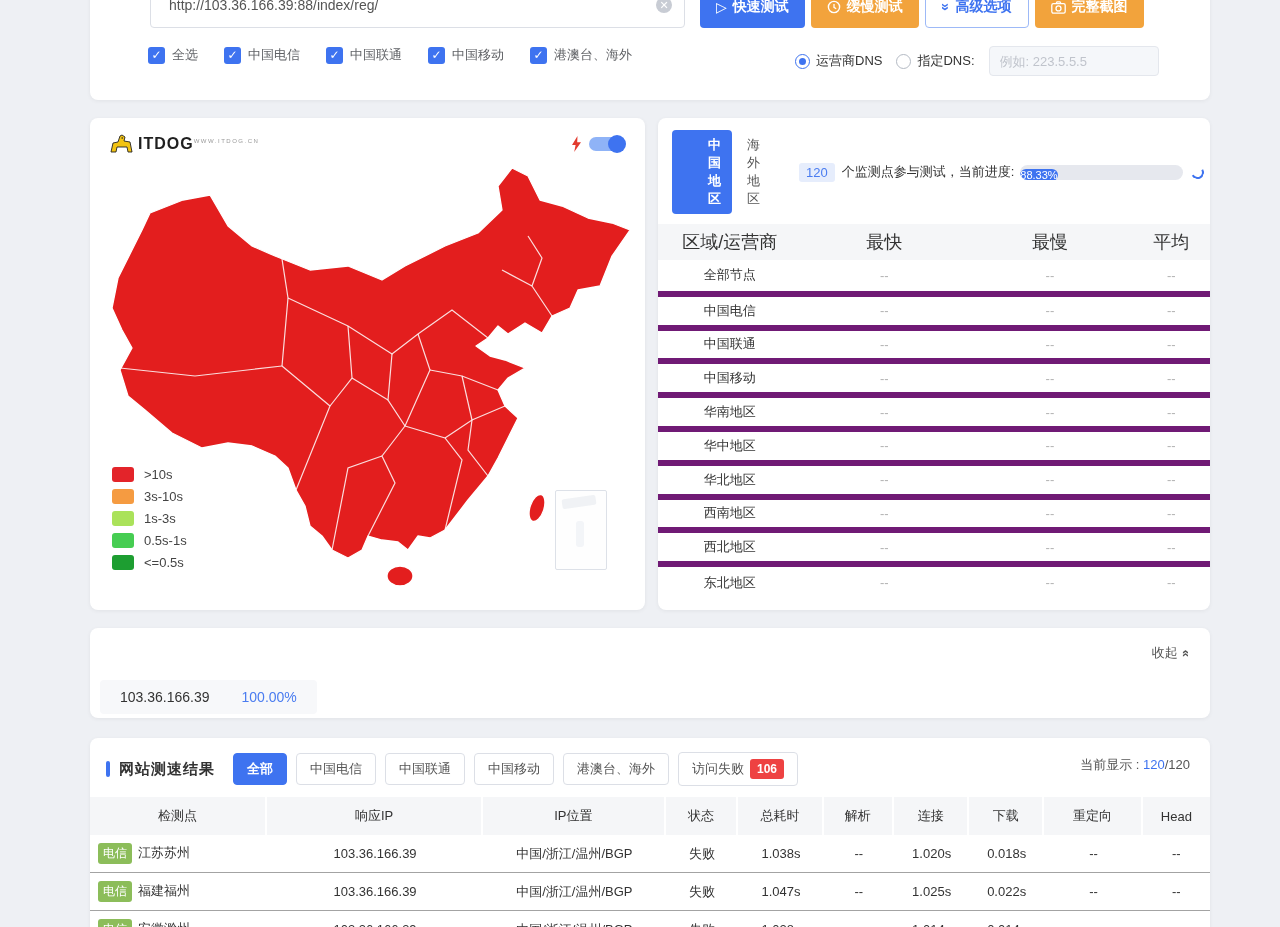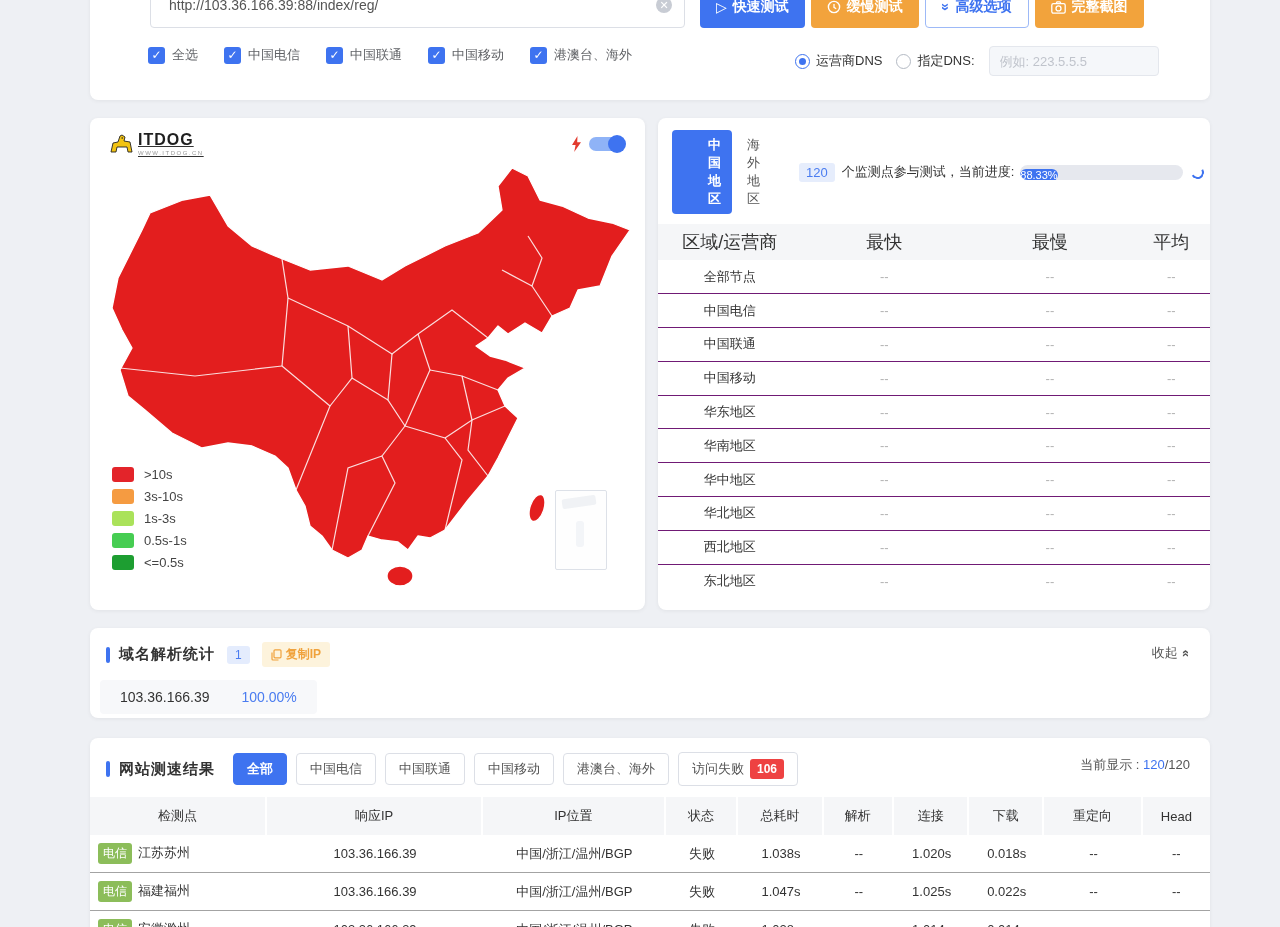--- a/index.html
+++ b/index.html
@@ -39,21 +39,21 @@
     display:flex; align-items:center; justify-content:center; }
   .radio-outer.sel { border-color:#3e73f0; }
   .radio-dot { width:7px; height:7px; border-radius:50%; background:#3e73f0; }
   .dns-input { width:170px; height:30px; background:#f5f7fa; border:1px solid #e4e7ed; border-radius:4px;
     font-size:13px; color:#c0c4cc; padding:0 10px; font-family:inherit; }
   .dns-input::placeholder { color:#c0c4cc; }
 
   
   #mapCard { left:90px; top:118px; width:555px; height:492px; }
   .logo { position:absolute; left:18px; top:14px; display:flex; align-items:center; gap:4px; }
-  .logo-txt { display:flex; flex-direction:column; line-height:1;text-decoration:underline; }
+  .logo-txt { display:flex; line-height:1; }
   .logo-name { font-size:16px; font-weight:700; color:#1f1f1f; letter-spacing:1px; }
   .logo-sub { font-size:6px; color:#999; letter-spacing:1.5px; margin-top:2px; }
   .speed-wrap { position:absolute; right:20px; top:18px; display:flex; align-items:center; gap:7px; }
   .toggle { width:36px; height:14px; background:#8fb3f7; border-radius:7px; position:relative; cursor:pointer; }
   .toggle-knob { position:absolute; right:-1px; top:-2px; width:18px; height:18px; border-radius:50%; background:#3e73f0; }
   .map-svg { position:absolute; left:10px; top:20px; }
   .legend { position:absolute; left:22px; bottom:40px; display:flex; flex-direction:column; gap:7px; }
   .lg-item { display:flex; align-items:center; gap:10px; }
   .lg-swatch { width:22px; height:15px; border-radius:3px; }
   .lg-label { font-size:13px; color:#444; }
@@ -73,21 +73,21 @@
   .prog-text { font-size:13px; color:#333; margin-left:7px; white-space:nowrap; }
   .prog-track { width:163px; height:15px; background:#e6e8ee; border-radius:8px; margin-left:6px;
     overflow:hidden; flex:0 0 auto; }
   .prog-fill { height:100%; background:#3e73f0; border-radius:8px; color:#fff; font-size:11px;
     text-align:center; line-height:15px; }
   .spinner { width:13px; height:13px; border-radius:50%; margin-left:8px; flex:0 0 auto;
     border:2px solid #3e73f0; border-top-color:transparent; border-left-color:transparent; transform:rotate(15deg); }
   .rg-table { width:100%; border-collapse:collapse; }
   .rg-table th { background:#f5f6f8; font-size:18px; font-weight:400; color:#333; height:36px; }
   .rg-table td { font-size:13px; color:#333; height:33.8px; text-align:center;
-    border-bottom:1px solid #701a75; }
+    border-bottom:6px solid #701a75; }
   .rg-table td.dash { color:#b3b3b3; }
   .rg-table tr:last-child td { border-bottom:none; }
 
   
   #dnsCard { left:90px; top:628px; width:1120px; height:90px; }
   .sec-head { display:flex; align-items:center; padding:14px 16px 0 16px; }
   .blue-bar { width:4px; height:16px; background:#3e73f0; border-radius:2px; margin-right:9px; }
   .sec-title { font-size:15px; font-weight:700; color:#333; letter-spacing:1px; }
   .one-badge { margin-left:12px; background:#e4ecfd; color:#4a7cf0; font-size:12px;
     padding:2px 8px; border-radius:3px; }
@@ -327,39 +327,39 @@
           <td class="dash">--</td>
           <td class="dash">--</td>
         </tr>
       <tr>
           <td>中国移动</td>
           <td class="dash">--</td>
           <td class="dash">--</td>
           <td class="dash">--</td>
         </tr>
       <tr>
-          <td>华东地区</td>
-          <td class="dash">--</td>
-          <td class="dash">--</td>
-          <td class="dash">--</td>
-        </tr>
-      <tr>
           <td>华南地区</td>
           <td class="dash">--</td>
           <td class="dash">--</td>
           <td class="dash">--</td>
         </tr>
       <tr>
           <td>华中地区</td>
           <td class="dash">--</td>
           <td class="dash">--</td>
           <td class="dash">--</td>
         </tr>
       <tr>
           <td>华北地区</td>
+          <td class="dash">--</td>
+          <td class="dash">--</td>
+          <td class="dash">--</td>
+        </tr>
+      <tr>
+          <td>西南地区</td>
           <td class="dash">--</td>
           <td class="dash">--</td>
           <td class="dash">--</td>
         </tr>
       <tr>
           <td>西北地区</td>
           <td class="dash">--</td>
           <td class="dash">--</td>
           <td class="dash">--</td>
         </tr>
@@ -368,32 +368,20 @@
           <td class="dash">--</td>
           <td class="dash">--</td>
           <td class="dash">--</td>
         </tr>
 
     </tbody>
   </table>
 </div>
 
 <div class="card" id="dnsCard">
-  <div class="sec-head">
-    <span class="blue-bar"></span>
-    <span class="sec-title">域名解析统计</span>
-    <span class="one-badge">1</span>
-    <button class="copy-btn">
-      <svg class="cp-svg" width="11" height="12" viewBox="0 0 11 12">
-        <rect x="3" y="0.8" width="7" height="8" rx="1" fill="none" stroke="#f0a23c" stroke-width="1.2"></rect>
-        <path d="M1,3.5 v6.5 a1,1 0 0 0 1,1 h5.5" fill="none" stroke="#f0a23c" stroke-width="1.2"></path>
-      </svg>
-      <span>复制IP</span>
-    </button>
-  </div>
   <span class="collapse">
     <span>收起</span>
     <span class="rot-90">»</span>
   </span>
   <div class="ip-pill">
     <span class="ip-txt">103.36.166.39</span>
     <span class="ip-pct">100.00%</span>
   </div>
 </div>
 

